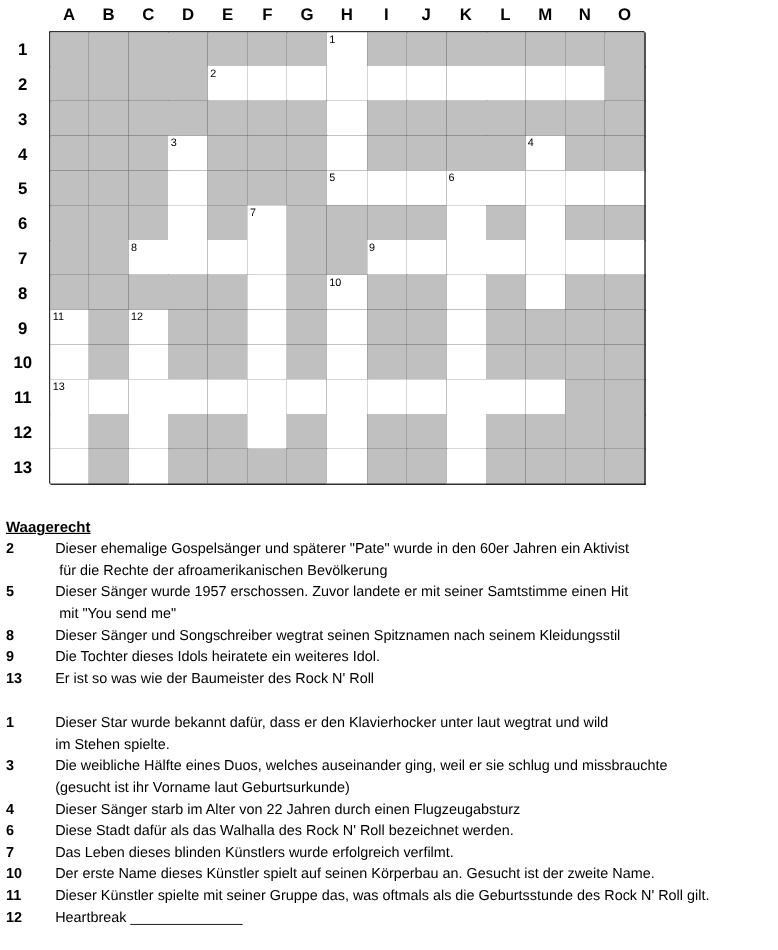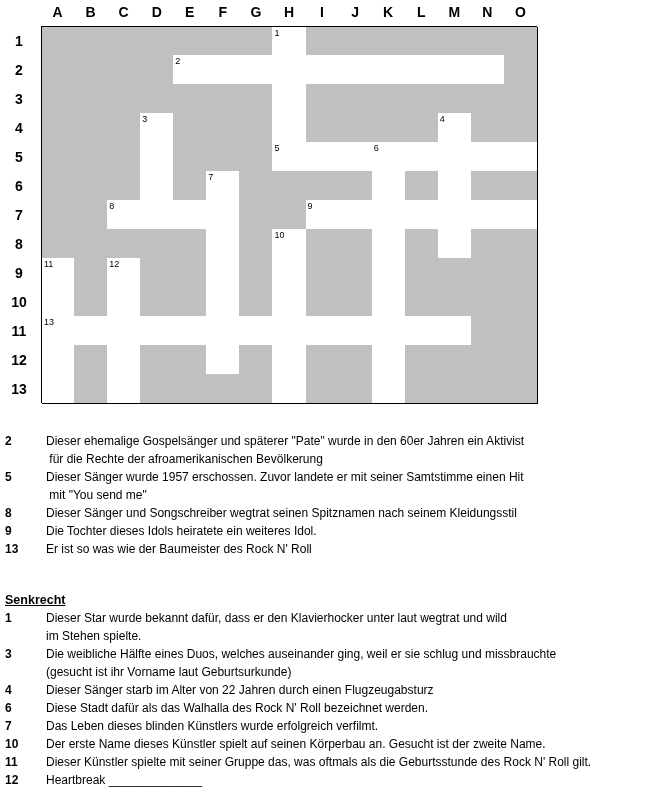--- a/index.html
+++ b/index.html
@@ -274,20 +274,21 @@
     <div class="cell" style="left: 263.533px; top: 347px; width: 34.0667px; height: 30px;"></div>
     <div class="cell" style="left: 296.6px; top: 347px; width: 34.0667px; height: 30px;"></div>
     <div class="cell white" style="left: 329.667px; top: 347px; width: 34.0667px; height: 30px;"></div>
     <div class="cell" style="left: 362.733px; top: 347px; width: 34.0667px; height: 30px;"></div>
     <div class="cell" style="left: 395.8px; top: 347px; width: 34.0667px; height: 30px;"></div>
     <div class="cell" style="left: 428.867px; top: 347px; width: 34.0667px; height: 30px;"></div>
     <div class="cell" style="left: 461.933px; top: 347px; width: 34.0667px; height: 30px;"></div>
   </div>
 
 <div class="section" id="across-section" style="top:432px;">
+  <h2>Waagerecht</h2>
   <div id="across-list">
       <div class="clue">
         <span class="cnum">2</span>
         <div class="ctext">Dieser ehemalige Gospelsänger und späterer "Pate" wurde in den 60er Jahren ein Aktivist
  für die Rechte der afroamerikanischen Bevölkerung</div>
       </div>
       <div class="clue">
         <span class="cnum">5</span>
         <div class="ctext">Dieser Sänger wurde 1957 erschossen. Zuvor landete er mit seiner Samtstimme einen Hit
  mit "You send me"</div>
@@ -301,21 +302,20 @@
         <div class="ctext">Die Tochter dieses Idols heiratete ein weiteres Idol.</div>
       </div>
       <div class="clue">
         <span class="cnum">13</span>
         <div class="ctext">Er ist so was wie der Baumeister des Rock N' Roll</div>
       </div>
     </div>
 </div>
 
 <div class="section" id="down-section" style="top:593px;">
-  <h2>Senkrecht</h2>
   <div id="down-list">
       <div class="clue">
         <span class="cnum">1</span>
         <div class="ctext">Dieser Star wurde bekannt dafür, dass er den Klavierhocker unter laut wegtrat und wild
 im Stehen spielte.</div>
       </div>
       <div class="clue">
         <span class="cnum">3</span>
         <div class="ctext">Die weibliche Hälfte eines Duos, welches auseinander ging, weil er sie schlug und missbrauchte
 (gesucht ist ihr Vorname laut Geburtsurkunde)</div>

